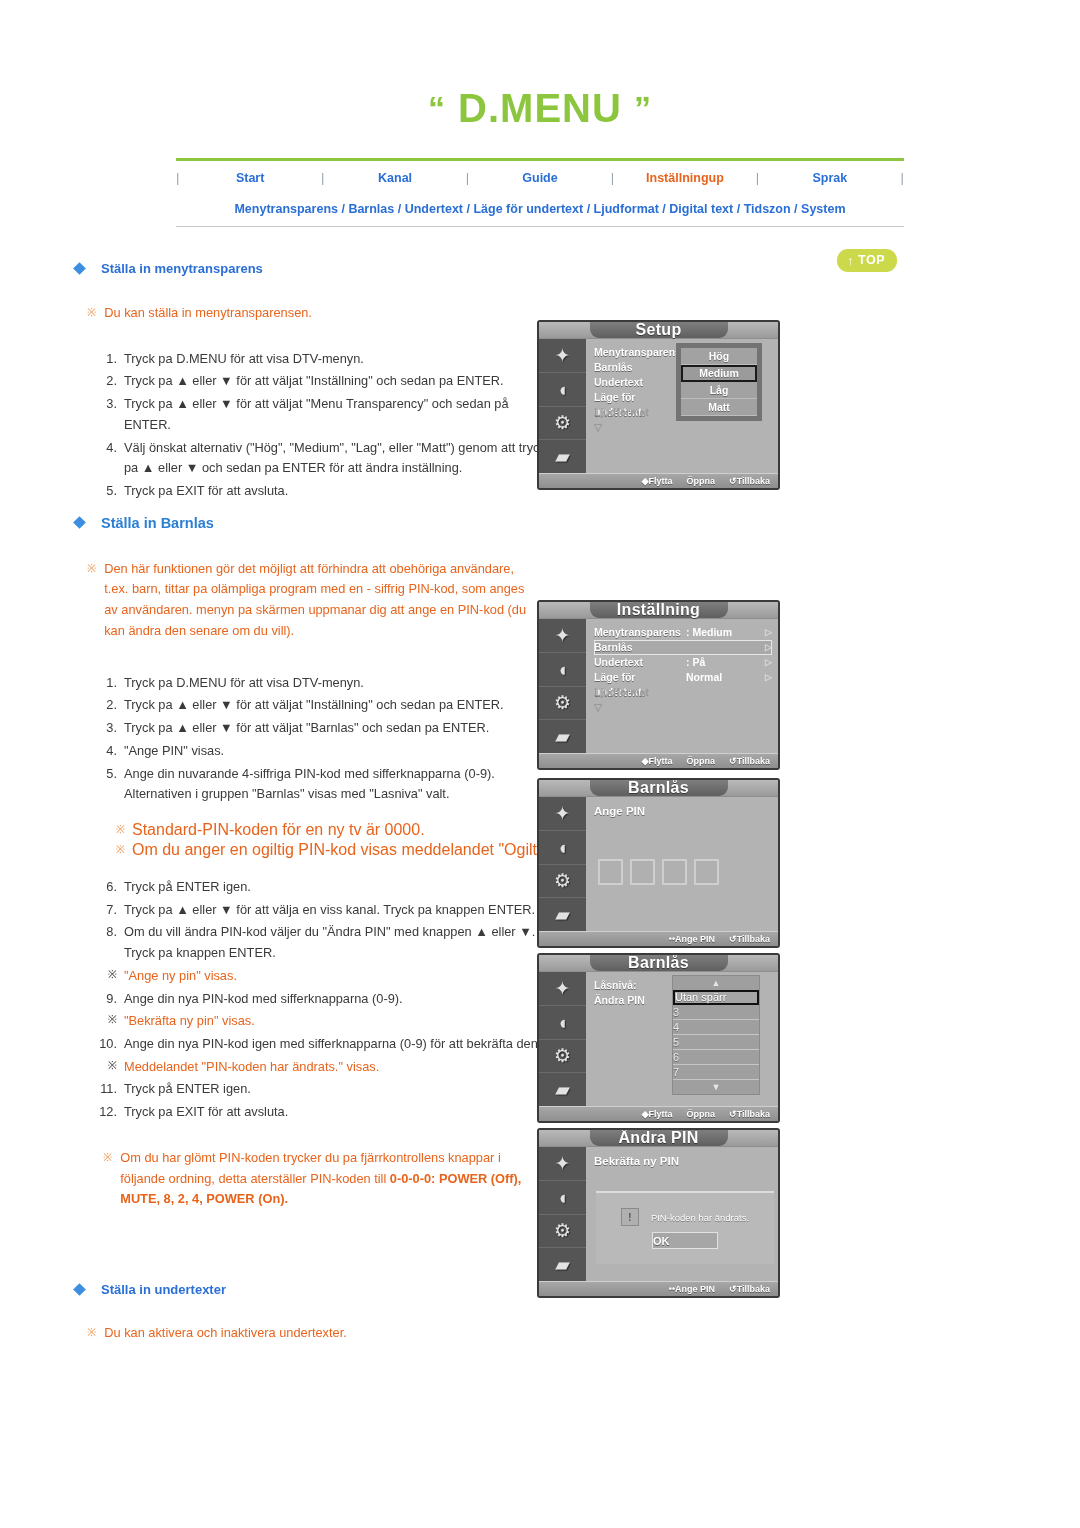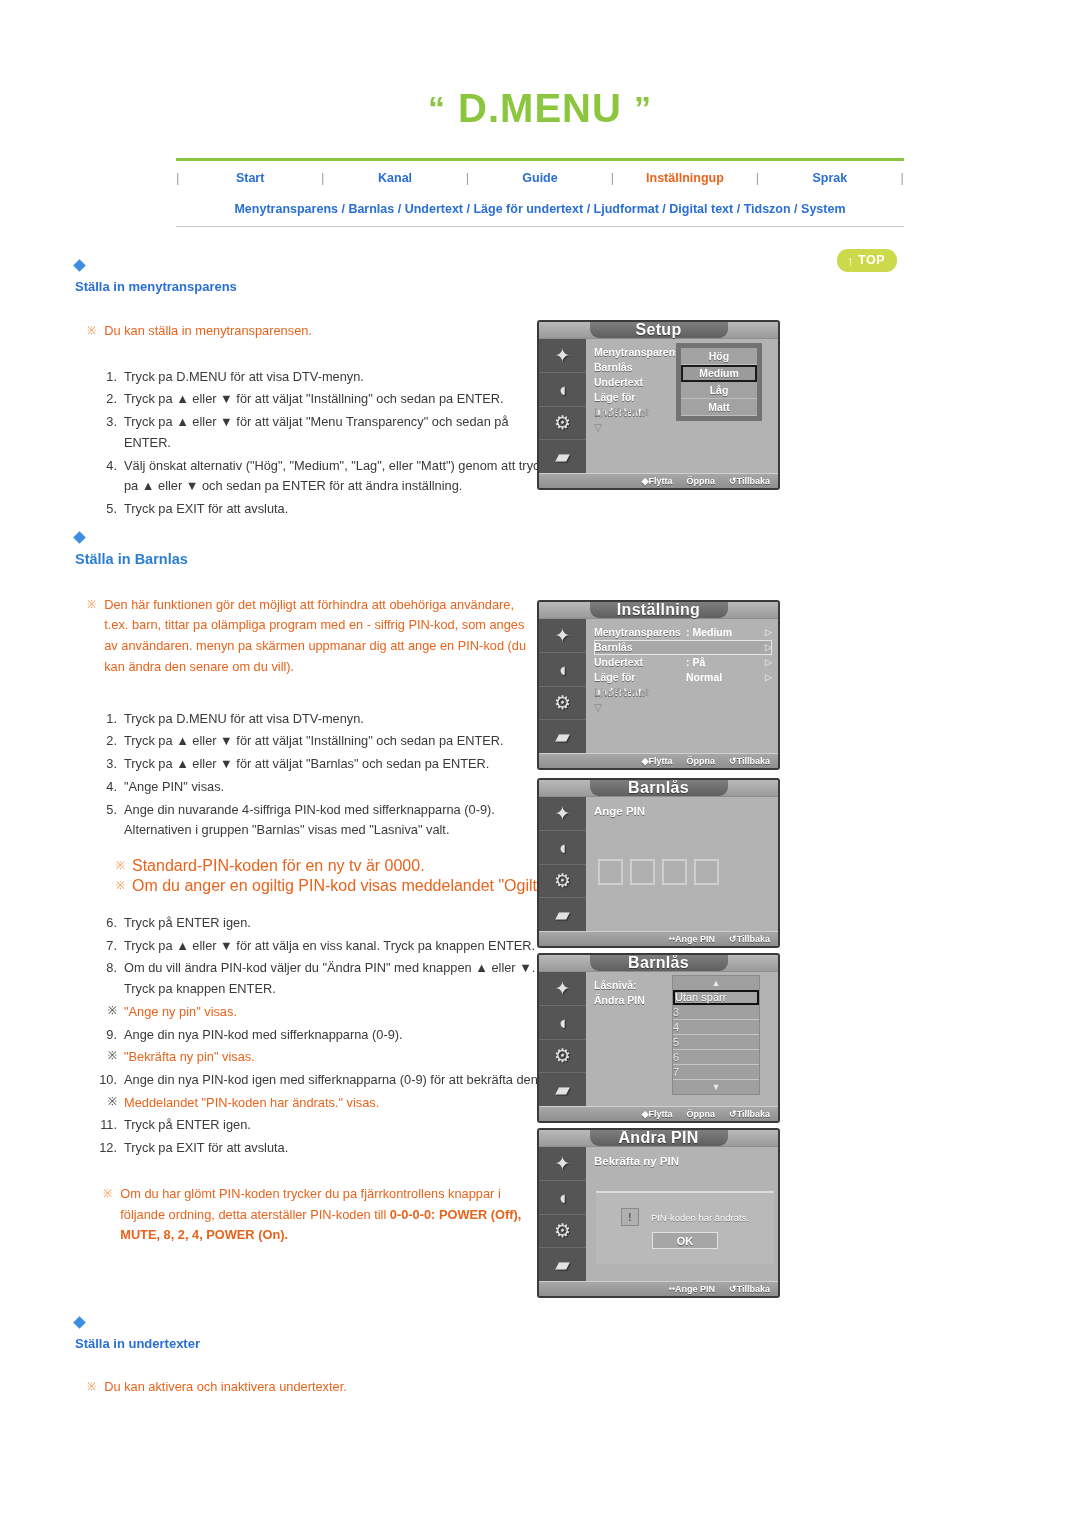--- a/index.html
+++ b/index.html
@@ -57,24 +57,23 @@
     display:flex; align-items:center; gap:4px;
     cursor:pointer;
     letter-spacing:0.5px;
   }
   .topbtn .arrow { font-size:13px; line-height:1; }
 
   
   .content { position:relative; width:1080px; padding-left:75px; padding-top:18px; }
 
   .sechead {
-    display:flex; align-items:flex-start; gap:9px;
+    display:flex; align-items:center; gap:17px;
     font-size:13px; font-weight:bold; color:#2a6fd6;
     margin-top:12px;
-    flex-direction:column;
   }
   .sechead.big { font-size:14.5px; color:#2a7fd4; }
   .diamond {
     width:9px; height:9px; background:#3d8ee0;
     transform:rotate(45deg); display:inline-block;
     flex:0 0 auto;
   }
 
   .note {
     display:flex; gap:8px;
@@ -207,21 +206,21 @@
   .modal .warn {
     width:18px; height:18px; border:1px solid #8a8a8a;
     display:flex; align-items:center; justify-content:center;
     font-size:11px; color:#5e5e5e; font-weight:bold; background:#b0b0b0;
   }
   .modal .mtxt { font-size:9.5px; color:#ffffff; text-shadow:0 1px 0 #7a7a7a; }
   .modal .okbtn {
     width:66px; height:17px; background:#a6a6a6;
     border:1px solid #e2e2e2;
     color:#fff; font-weight:bold; font-size:11px;
-    text-align:center; line-height:17px;
+    line-height:17px;
     text-shadow:0 1px 0 #5a5a5a;
     cursor:pointer;
   }
 </style>
 </head>
 <body>
 
 <div class="page">
 
   <div class="title">

